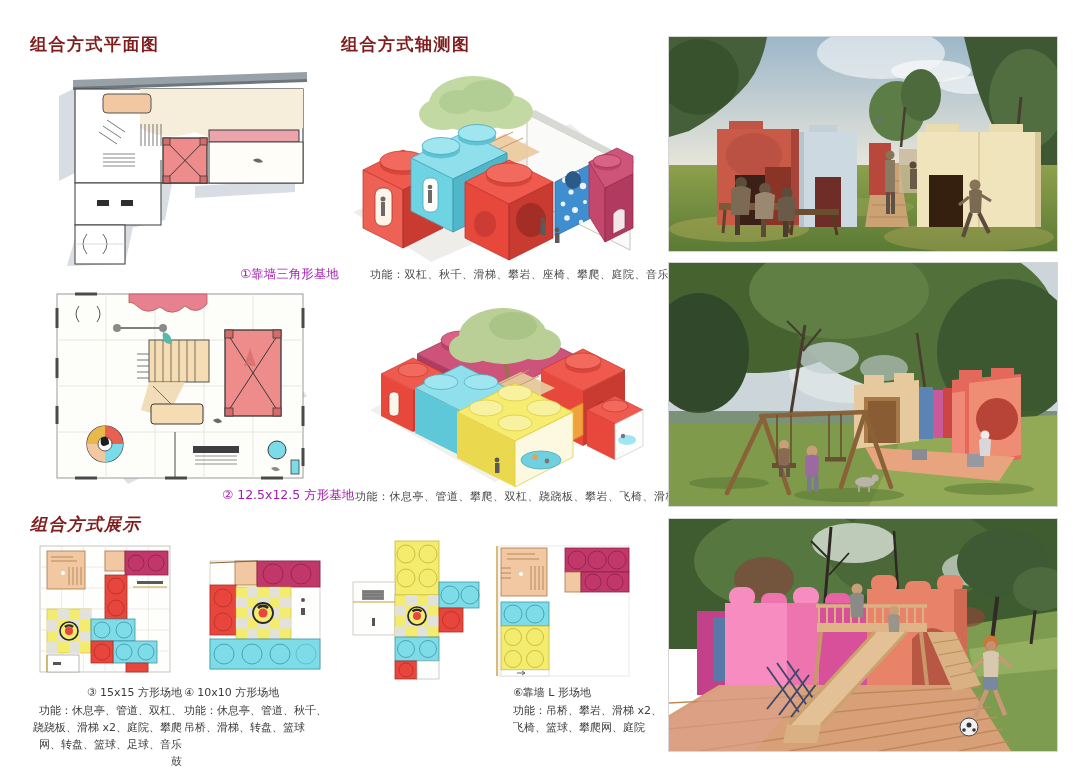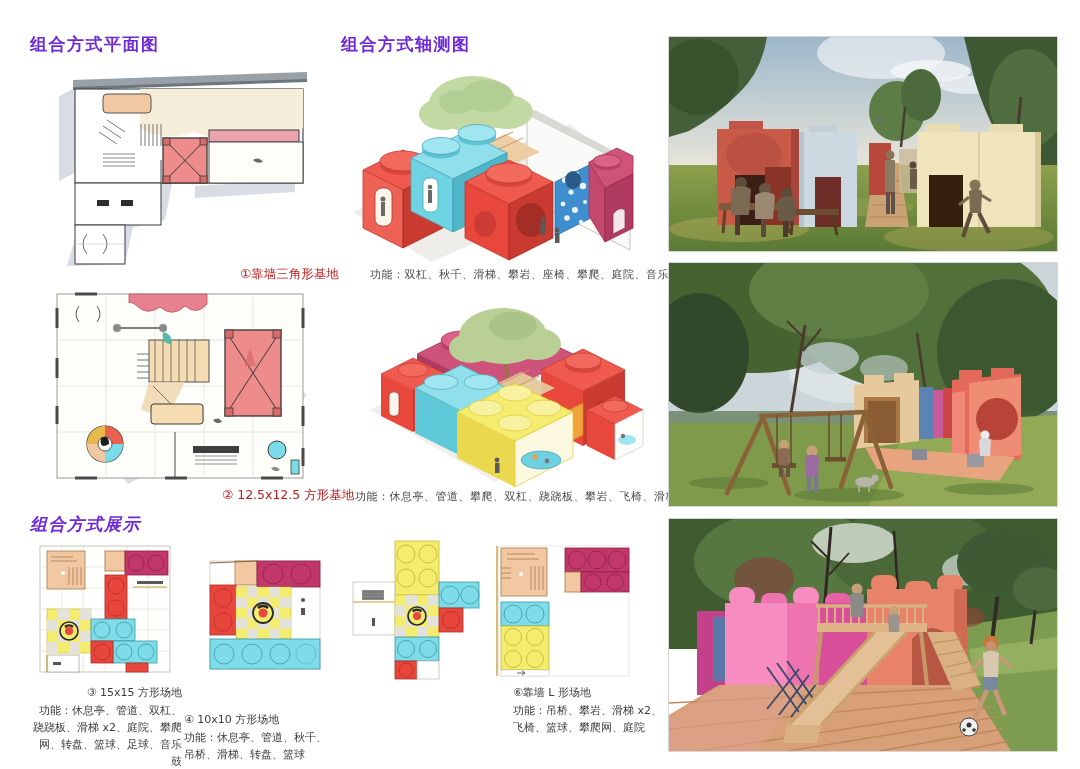--- a/index.html
+++ b/index.html
@@ -1,19 +1,19 @@
 <!DOCTYPE html>
 <html><head>
 <meta charset="utf-8">
 <style>
   * { margin:0; padding:0; box-sizing:border-box; }
   body { background:#e8e8e8; font-family:"DejaVu Sans","Liberation Sans",sans-serif; }
   .board { position:relative; width:1080px; height:769px; background:#ffffff; margin:0 auto; overflow:hidden; }
-  .sec-title { position:absolute; font-size:17px; font-weight:bold; color:#6d28d9; letter-spacing:1.5px; }
-  .caption { position:absolute; font-size:12.5px; color:#b91c1c; }
+  .sec-title { position:absolute; font-size:17px; font-weight:bold; color:#7f1d1d; letter-spacing:1.5px; }
+  .caption { position:absolute; font-size:12.5px; color:#a21caf; }
   .func-line { position:absolute; font-size:11px; color:#4a4a4a; letter-spacing:0.5px; }
   .legend-block { position:absolute; font-size:11px; color:#3c3c3c; line-height:1.55; }
   .legend-block .lg-cap { display:block; margin-bottom:1px; }
   .drawing { position:absolute; }
   .photo { position:absolute; border:1px solid #d6d6d6; background:#fff; overflow:hidden; }
   svg { display:block; }
 </style>
 </head>
 <body>
 
@@ -552,21 +552,21 @@
 
       <rect x="14" y="132" width="48" height="6" fill="#fff" stroke="#c4c4bc" stroke-width="0.5"></rect>
       <path d="M30,135 l8,0 m-3,-2 l3,2 l-3,2" stroke="#555" stroke-width="0.9" fill="none"></path>
     </svg>
   </div>
 
   <div class="legend-block" style="left:30px; top:684px; width:152px;text-align:right;">
     <span class="lg-cap">③ 15x15 方形场地</span>
     <span>功能：休息亭、管道、双杠、跷跷板、滑梯 x2、庭院、攀爬网、转盘、篮球、足球、音乐鼓</span>
   </div>
-  <div class="legend-block" style="left:184px; top:684px; width:150px;margin-top:27px;">
+  <div class="legend-block" style="left:184px; top:684px; width:150px;">
     <span class="lg-cap">④ 10x10 方形场地</span>
     <span>功能：休息亭、管道、秋千、吊桥、滑梯、转盘、篮球</span>
   </div>
   <div class="legend-block" style="left:489px; top:684px; width:158px;margin-left:24px;">
     <span class="lg-cap">⑥靠墙 L 形场地</span>
     <span>功能：吊桥、攀岩、滑梯 x2、飞椅、篮球、攀爬网、庭院</span>
   </div>
 
   <div class="photo" style="left:668px; top:36px; width:390px; height:216px;">
     <svg width="388" height="214" viewBox="0 0 388 214">

